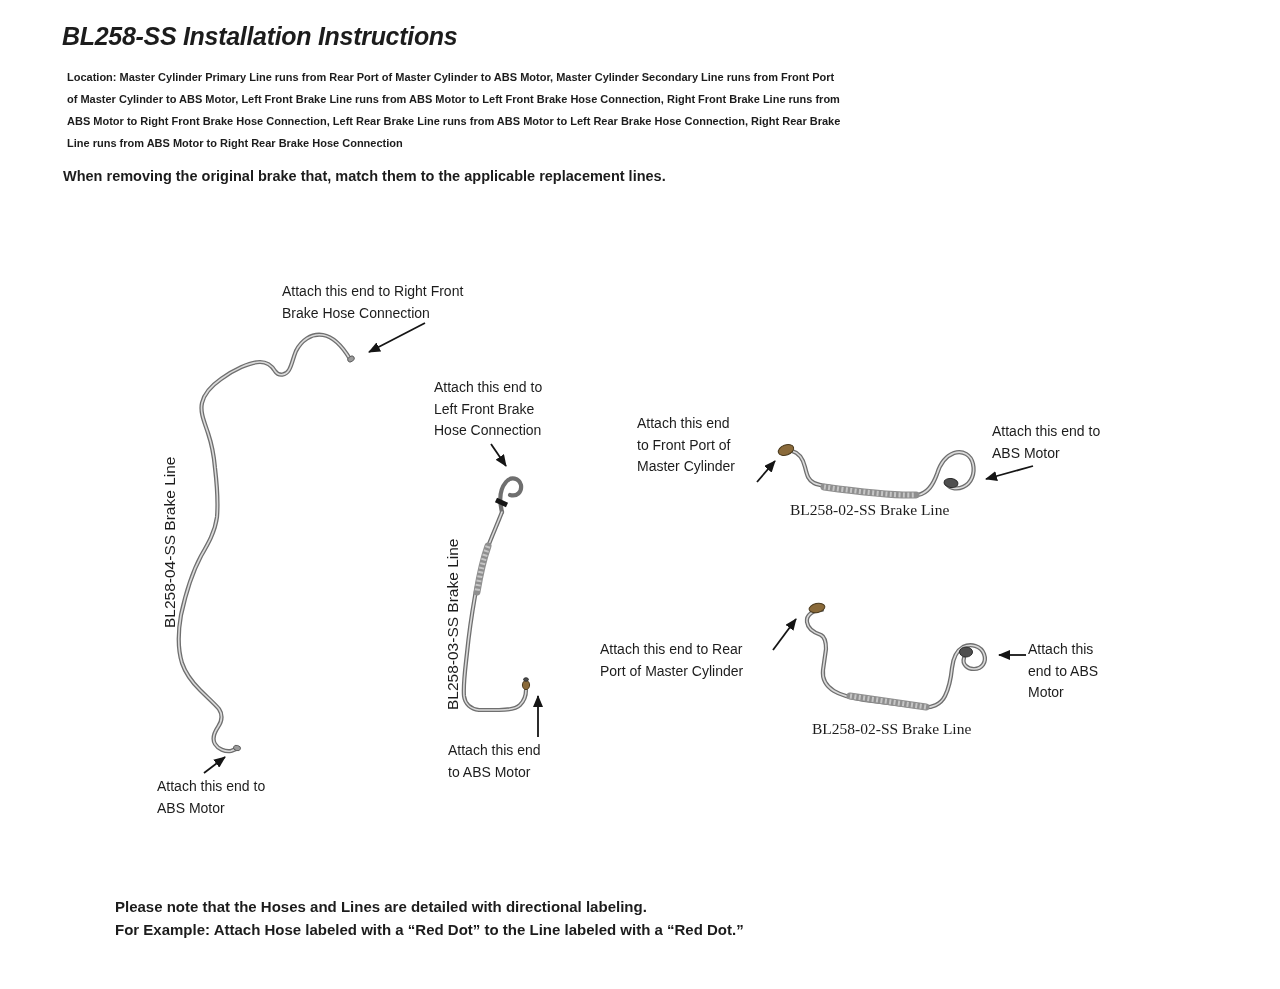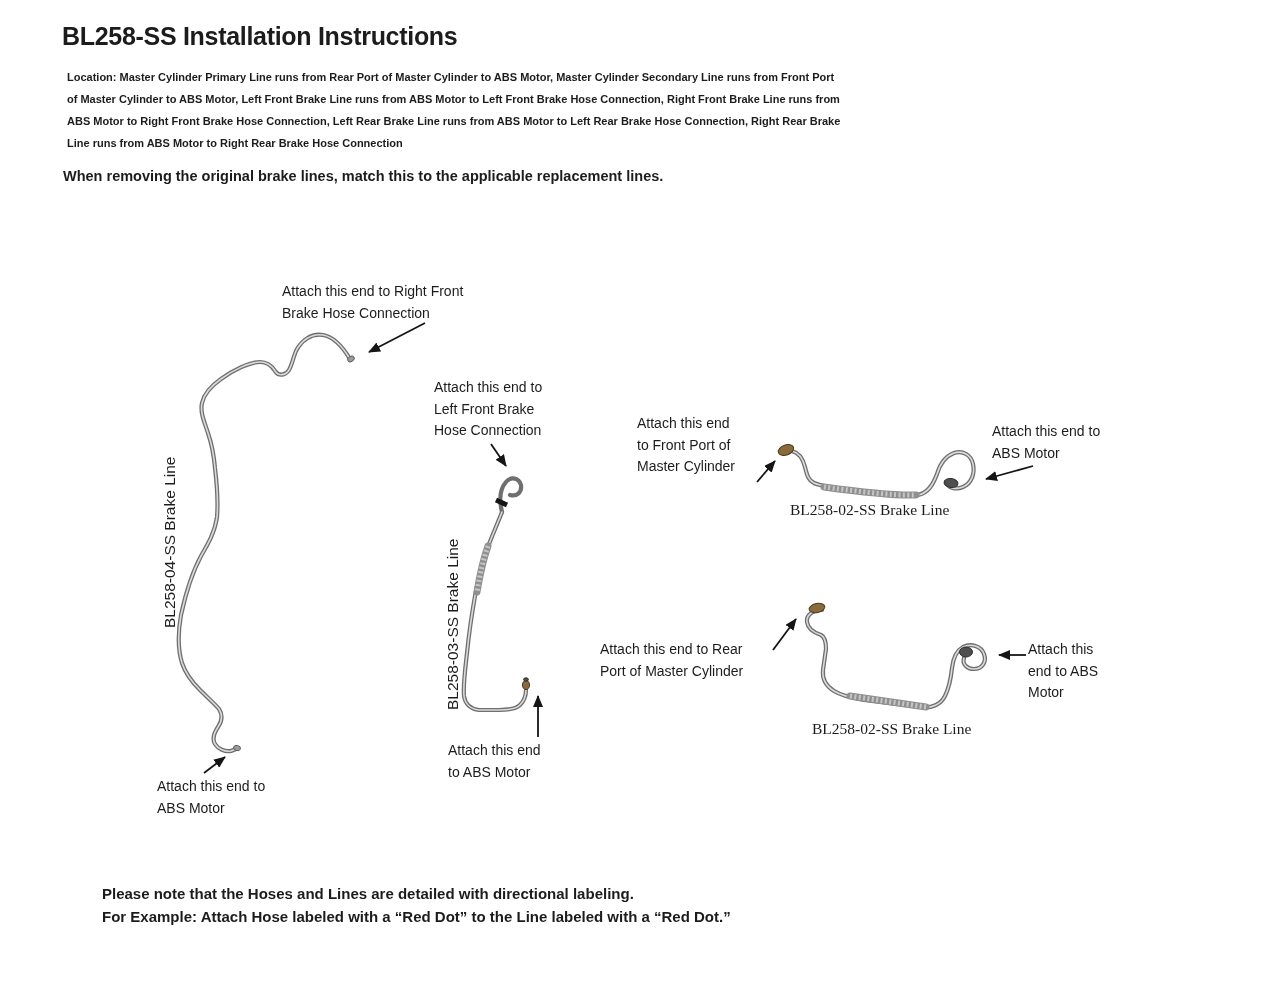--- a/index.html
+++ b/index.html
@@ -2,32 +2,32 @@
 <html style="--tube: #6f6f6f; --tube-highlight: #dadada; --braid: #8f8f8f; --fitting-brass: #8a6a3a; --fitting-dark: #4f4f4f; --arrow: #151515; --text: #1c1c1c;"><head>
 <meta charset="utf-8">
 <style>
   html,body{margin:0;padding:0;}
   body{
     width:1280px;height:989px;position:relative;background:#ffffff;
     font-family:"Liberation Sans",sans-serif;color:#1c1c1c;overflow:hidden;
   }
   .abs{position:absolute;}
   .title{
-    left:62px;top:22px;font-size:25px;font-weight:bold;letter-spacing:-0.3px;margin:0;
+    left:62px;top:22px;font-size:25px;font-weight:bold;letter-spacing:-0.3px;margin:0;font-style:italic;
   }
   .location{
     left:63px;top:62px;width:1200px;font-size:11px;font-weight:bold;
     line-height:22px;white-space:pre-line;margin:4px;
   }
   .removal{
     left:63px;top:168px;font-size:14.5px;font-weight:bold;margin:0;white-space:pre-line;
   }
   .footer{
     left:97px;top:877px;font-size:15px;font-weight:bold;line-height:23px;
-    white-space:pre-line;margin:5px;
+    white-space:pre-line;margin:18px;
   }
   .ann{
     font-size:14px;line-height:21.5px;white-space:pre-line;color:var(--text,#1c1c1c);
   }
   .plabel{
     font-size:15.5px;color:var(--text,#1c1c1c);white-space:nowrap;font-family:Liberation Serif, serif;
   }
   .vlabel{
     font-size:15.5px;color:var(--text,#1c1c1c);white-space:nowrap;
     transform:rotate(-90deg);transform-origin:0 0;
@@ -44,21 +44,21 @@
   .arrow{stroke:var(--arrow,#151515);stroke-width:1.8;fill:none;}
 </style>
 </head>
 <body>
 
 <h1 class="abs title">BL258-SS Installation Instructions</h1>
 <p class="abs location">Location: Master Cylinder Primary Line runs from Rear Port of Master Cylinder to ABS Motor, Master Cylinder Secondary Line runs from Front Port
 of Master Cylinder to ABS Motor, Left Front Brake Line runs from ABS Motor to Left Front Brake Hose Connection, Right Front Brake Line runs from
 ABS Motor to Right Front Brake Hose Connection, Left Rear Brake Line runs from ABS Motor to Left Rear Brake Hose Connection, Right Rear Brake
 Line runs from ABS Motor to Right Rear Brake Hose Connection</p>
-<p class="abs removal">When removing the original brake lines, match this to the applicable replacement lines.</p>
+<p class="abs removal">When removing the original brake that, match them to the applicable replacement lines.</p>
 
 <svg class="diagram-layer" width="1280" height="989" viewBox="0 0 1280 989" xmlns="http://www.w3.org/2000/svg">
   <defs>
     <marker id="ah" markerWidth="12" markerHeight="10" refX="11" refY="5" orient="auto" markerUnits="userSpaceOnUse">
       <path d="M0 0 L12 5 L0 10 Z" fill="#151515"></path>
     </marker>
   </defs>
 
   <g>
     <path class="tube-base" d="M 350 359 C 344 349 335 337 323 335 C 311 333 301 341 296 351 C 293 358 292 365 289 370 C 286 375 279 377 275 371 C 272 366 268 362 260 362 C 250 362 233 370 221 379 C 211 386 204 394 202 403 C 200 412 204 421 208 433 C 212 445 214 456 215 468 C 217 485 218 505 217 517 C 215 532 208 544 201 556 C 193 571 186 592 181 615 C 178 632 178 650 182 663 C 186 675 193 683 200 690 C 208 698 215 704 219 709 C 223 715 222 721 218 727 C 214 733 212 739 215 744 C 218 749 225 752 231 751 L 236 749"></path>

